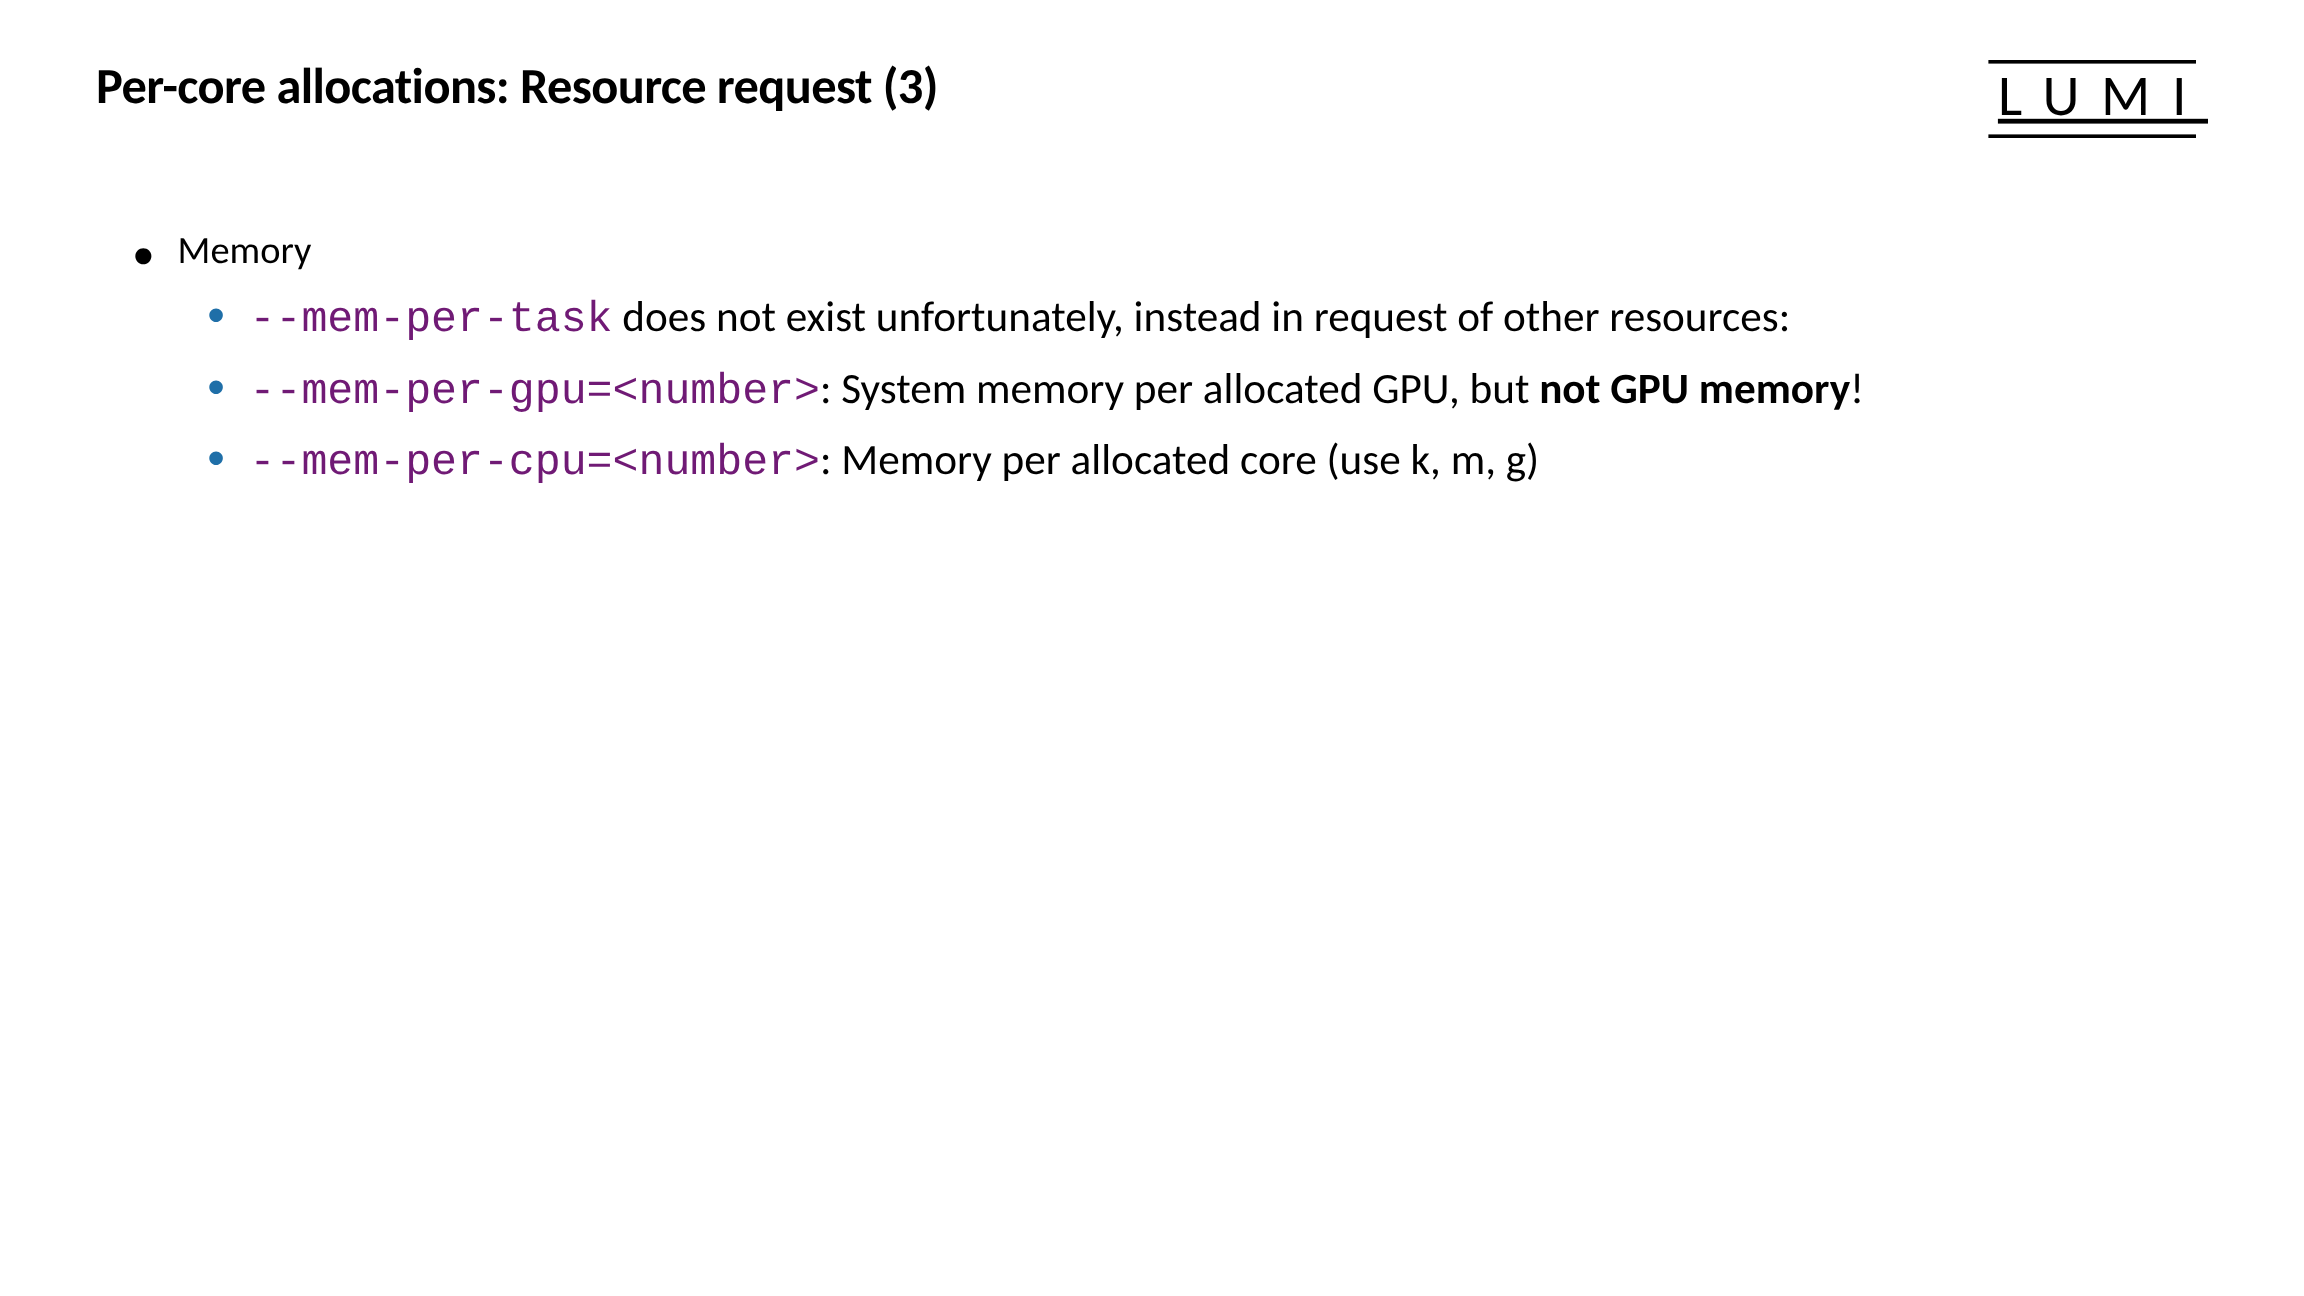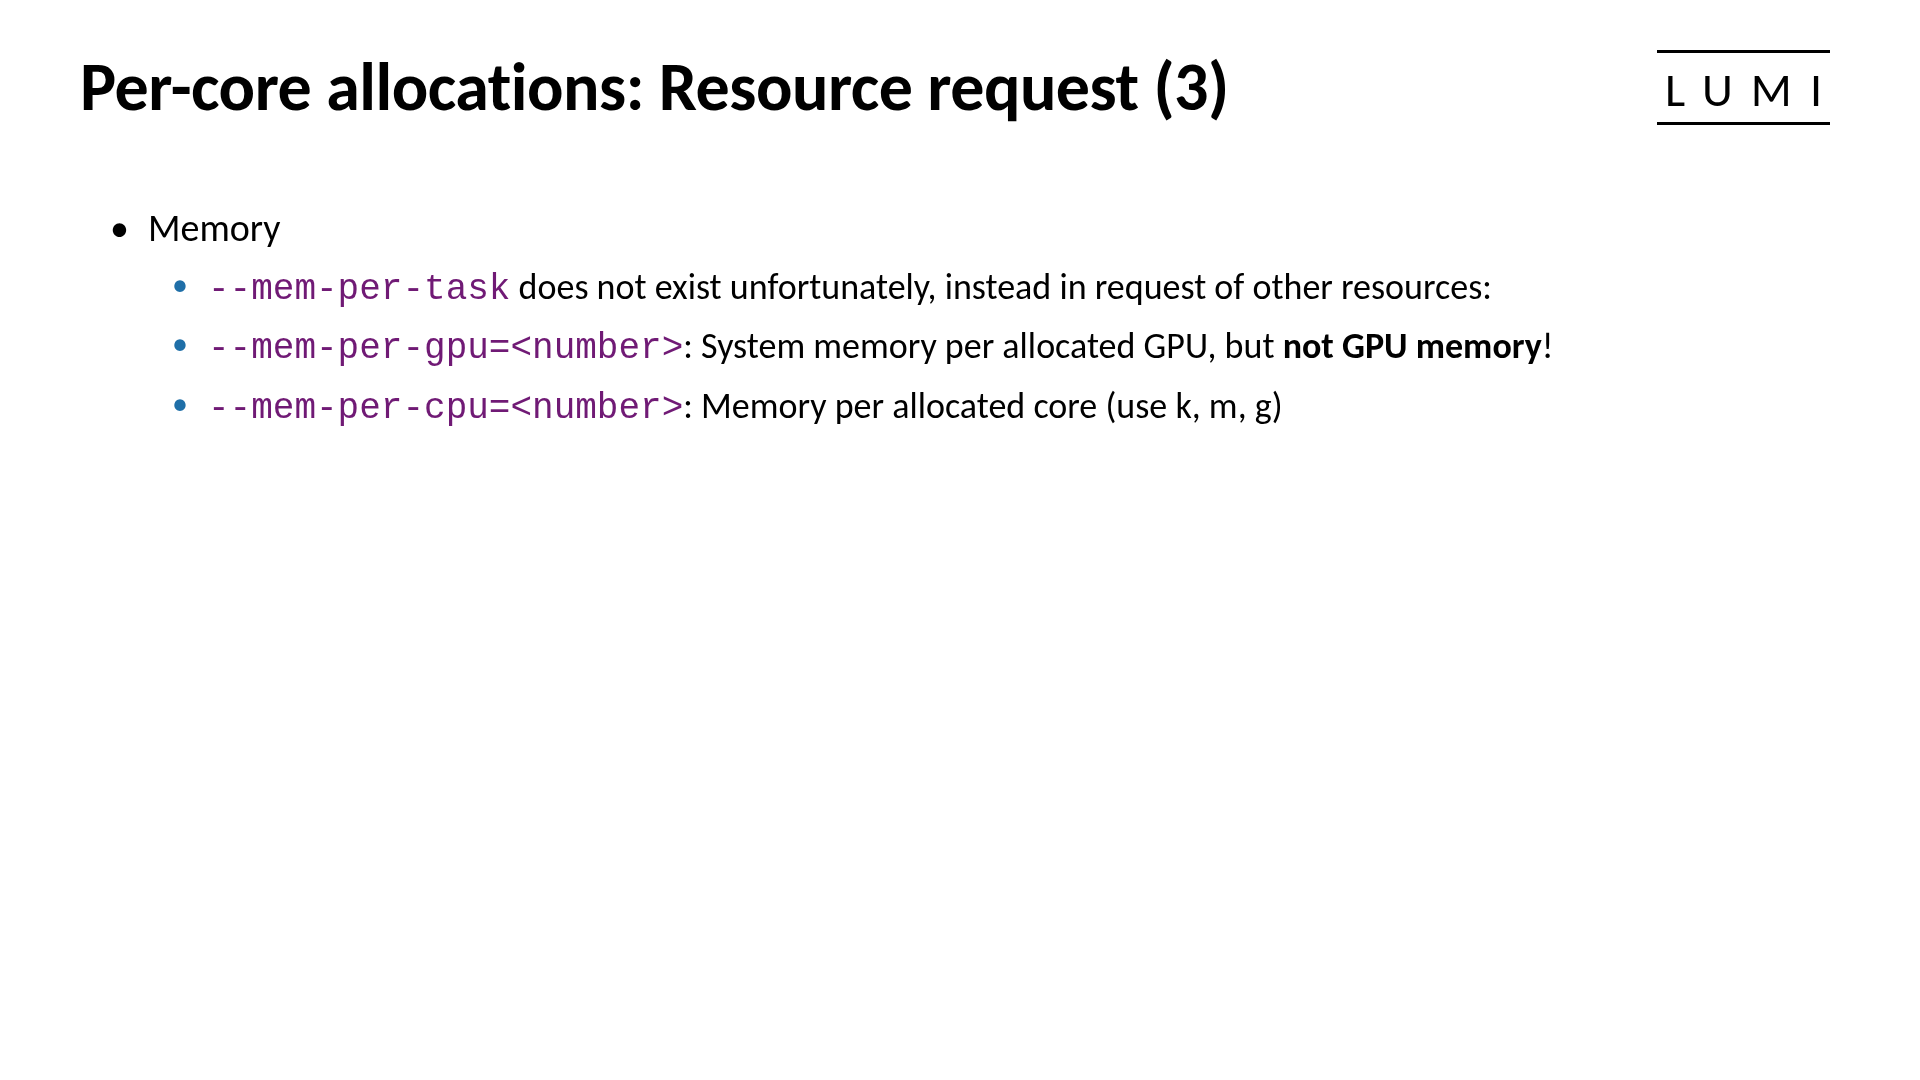--- a/index.html
+++ b/index.html
@@ -20,34 +20,34 @@
       height: 100%;
       padding: 50px 80px;
     }
     .header-row {
       display: flex;
       justify-content: space-between;
       align-items: flex-start;
       margin-bottom: 80px;
     }
     .title {
-      font-size: 68px;
+      font-size: 42px;
       font-weight: 700;
       color: #000000;
       letter-spacing: -0.5px;
       line-height: 1.1;
     }
     .logo {
       font-size: 48px;
       font-weight: 400;
       color: #000000;
       letter-spacing: 18px;
       position: relative;
-      padding-top: 10px;
       padding-right: 0;
+      text-decoration: underline;
     }
     .logo::before {
       content: '';
       position: absolute;
       top: 0;
       left: -8px;
       right: 10px;
       height: 3px;
       background: #000000;
     }
@@ -57,21 +57,21 @@
       bottom: -6px;
       left: -8px;
       right: 10px;
       height: 3px;
       background: #000000;
     }
     .content {
       padding-left: 30px;
     }
     .bullet-l1 {
-      font-size: 38px;
+      font-size: 32px;
       color: #000000;
       margin-bottom: 12px;
       position: relative;
       padding-left: 38px;
     }
     .bullet-l1::before {
       content: '•';
       position: absolute;
       left: 0;
       top: 0;

